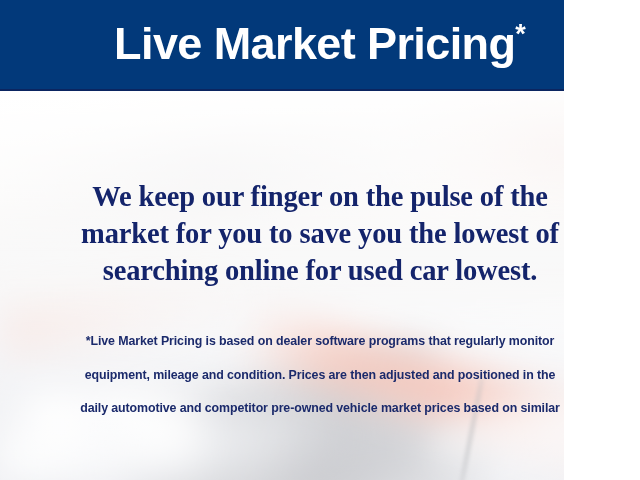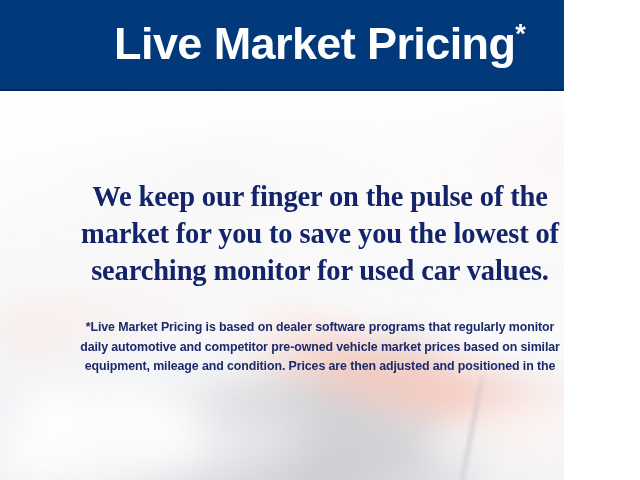--- a/index.html
+++ b/index.html
@@ -172,21 +172,21 @@
     top: 318px;
     width: 596px;
     text-align: center;
     color: #1b2a6b;
     font-family: "Liberation Sans", sans-serif;
     font-weight: bold;
     font-size: 12.4px;
     line-height: 19.5px;
     letter-spacing: -0.1px;
   }
-  #fineprint .fp-line { display: block; white-space: nowrap; }
+  #fineprint .fp-line { display: block; white-space: nowrap; margin-top: 14px; }
 </style>
 </head>
 <body>
 
 <div id="banner">
 
   <div id="photo-backdrop">
     <div class="blob b-upper"></div>
     <div class="blob b-warm-right"></div>
     <div class="blob b-sweep"></div>
@@ -203,22 +203,22 @@
     <div class="blob b-veil"></div>
   </div>
 
   <div id="header-band">
     <h1 id="header-title"><span>Live Market Pricing</span><span class="star">*</span></h1>
   </div>
 
   <div id="headline">
     <span class="hl-line">We keep our finger on the pulse of the</span>
     <span class="hl-line">market for you to save you the lowest of</span>
-    <span class="hl-line">searching monitor for used car values.</span>
+    <span class="hl-line">searching online for used car lowest.</span>
   </div>
 
   <div id="fineprint">
     <span class="fp-line">*Live Market Pricing is based on dealer software programs that regularly monitor</span>
+    <span class="fp-line">equipment, mileage and condition. Prices are then adjusted and positioned in the</span>
     <span class="fp-line">daily automotive and competitor pre-owned vehicle market prices based on similar</span>
-    <span class="fp-line">equipment, mileage and condition. Prices are then adjusted and positioned in the</span>
   </div>
 
 </div>
 
 </body></html>

